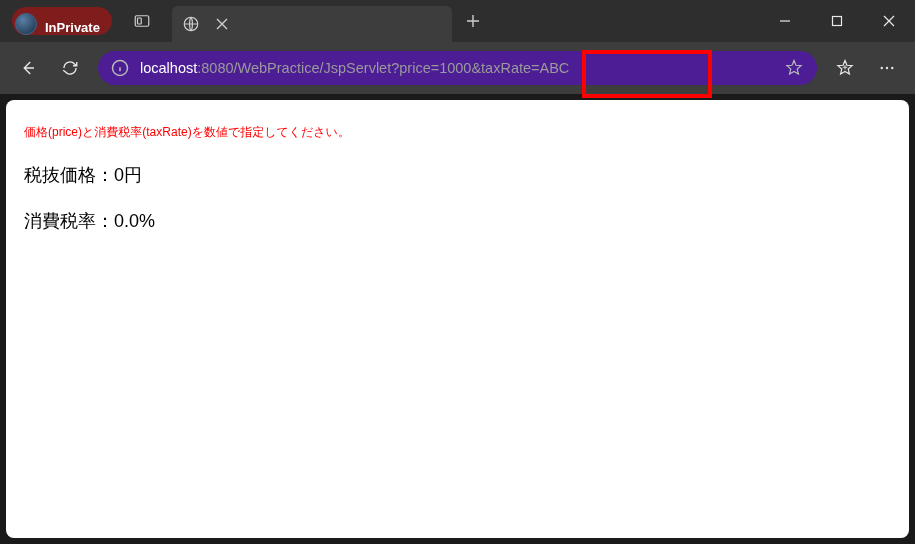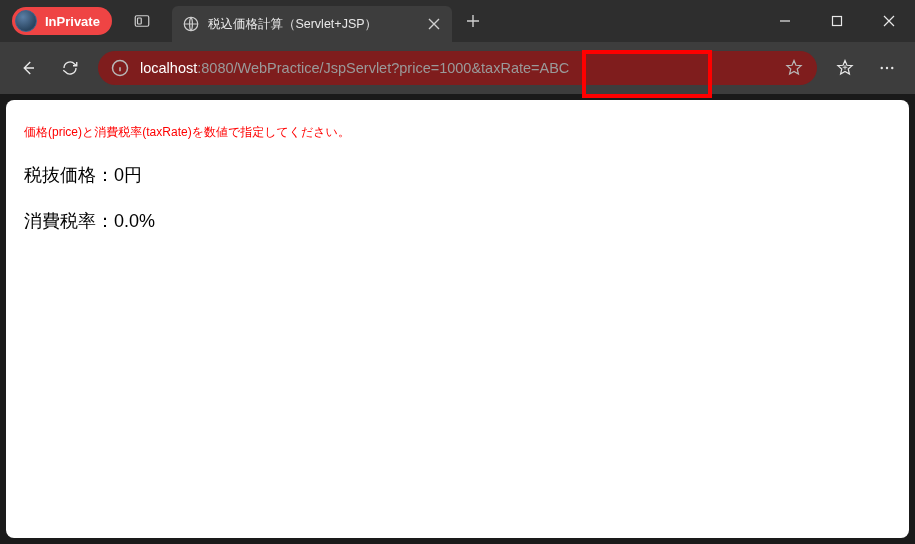--- a/index.html
+++ b/index.html
@@ -1,39 +1,39 @@
 <!DOCTYPE html>
 <html><head>
   <meta charset="utf-8">
   <style>
     * { margin: 0; padding: 0; box-sizing: border-box; }
     body { width: 915px; height: 544px; background: #1a1a1a; font-family: "Segoe UI", "Yu Gothic UI", Meiryo, sans-serif; overflow: hidden; position: relative; }
     
     .titlebar { height: 42px; background: #2e2e2e; display: flex; align-items: center; padding: 0; }
-    .inprivate-badge { margin-left: 12px; height: 28px; display: flex; align-items: center; background: #ef4444; border-radius: 14px; padding: 0 12px 0 3px; }
+    .inprivate-badge { margin-left: 12px; height: 28px; display: flex; align-items: flex-end; background: #7f1d1d; border-radius: 14px; padding: 0 12px 0 3px; }
     .inprivate-avatar { width: 22px; height: 22px; border-radius: 50%; background: radial-gradient(circle at 35% 30%, #5b7fa6 0%, #2a4560 70%); margin-right: 8px; border: 1px solid #3a6690; }
     .inprivate-label { color: #fff; font-size: 13px; font-weight: 600; }
     .tab-actions-btn { width: 40px; height: 36px; display: flex; align-items: center; justify-content: center; margin-left: 10px; color: #cfcfcf; }
     .tab-actions-btn svg { width: 18px; height: 18px; }
     
     .tab { margin-left: 10px; height: 36px; background: #3d3d3d; border-radius: 6px 6px 0 0; display: flex; align-items: center; padding: 0 4px 0 10px; min-width: 280px; margin-top: 6px; }
     .tab-icon { width: 18px; height: 18px; display: flex; align-items: center; justify-content: center; color: #cfcfcf; margin-right: 8px; }
     .tab-title { color: #e8e8e8; font-size: 12.5px; flex: 1; white-space: nowrap; overflow: hidden; text-overflow: ellipsis; }
     .tab-close { width: 28px; height: 28px; display: flex; align-items: center; justify-content: center; color: #cfcfcf; border-radius: 3px; }
     .new-tab-btn { width: 34px; height: 34px; display: flex; align-items: center; justify-content: center; color: #cfcfcf; margin-left: 4px; }
     
     .win-controls { margin-left: auto; display: flex; height: 42px; }
     .win-btn { width: 52px; display: flex; align-items: center; justify-content: center; color: #e8e8e8; }
     .win-btn svg { width: 12px; height: 12px; }
     
     .toolbar { height: 52px; background: #3d3d3d; display: flex; align-items: center; padding: 0 8px; gap: 2px; }
     .nav-btn { width: 40px; height: 40px; display: flex; align-items: center; justify-content: center; color: #e8e8e8; border-radius: 4px; }
     .nav-btn svg { width: 18px; height: 18px; }
     
-    .addressbar { flex: 1; height: 34px; background: #7f1d1d; border-radius: 17px; display: flex; align-items: center; padding: 0 8px 0 12px; margin: 0 6px; }
+    .addressbar { flex: 1; height: 34px; background: #4c1d95; border-radius: 17px; display: flex; align-items: center; padding: 0 8px 0 12px; margin: 0 6px; }
     .addr-icon { width: 20px; height: 20px; display: flex; align-items: center; justify-content: center; color: #b8b8b8; margin-right: 10px; }
     .addr-text { flex: 1; font-size: 14.5px; color: #9a9a9a; white-space: nowrap; overflow: hidden; }
     .addr-host { color: #fff; }
     .addr-star { width: 30px; height: 30px; display: flex; align-items: center; justify-content: center; color: #b8b8b8; }
     
     .page { background: #fff; margin: 6px; border-radius: 8px; height: 438px; padding: 24px 18px; }
     .error-msg { color: #ff0000; font-size: 12px; margin-bottom: 22px; }
     .info-line { color: #000; font-size: 18px; margin-bottom: 22px; }
     .result-line { color: #000; font-size: 26px; font-weight: 700; margin-top: 30px; }
     
@@ -53,21 +53,20 @@
         <rect x="6" y="8" width="5" height="8" rx="1"></rect>
       </svg>
   </div>
   <div class="tab">
     <span class="tab-icon">
       <svg viewBox="0 0 24 24" fill="none" stroke="currentColor" stroke-width="1.6">
           <circle cx="12" cy="12" r="9"></circle>
           <path d="M3 12h18M12 3c2.5 3 2.5 15 0 18M12 3c-2.5 3-2.5 15 0 18"></path>
         </svg>
     </span>
-    <span class="tab-title">税込価格計算（Servlet+JSP）</span>
     <span class="tab-close">
       <svg width="12" height="12" viewBox="0 0 12 12" stroke="currentColor" stroke-width="1.4">
           <path d="M1 1l10 10M11 1L1 11"></path>
         </svg>
     </span>
   </div>
   <div class="new-tab-btn">
     <svg width="14" height="14" viewBox="0 0 14 14" stroke="currentColor" stroke-width="1.4">
         <path d="M7 1v12M1 7h12"></path>
       </svg>

